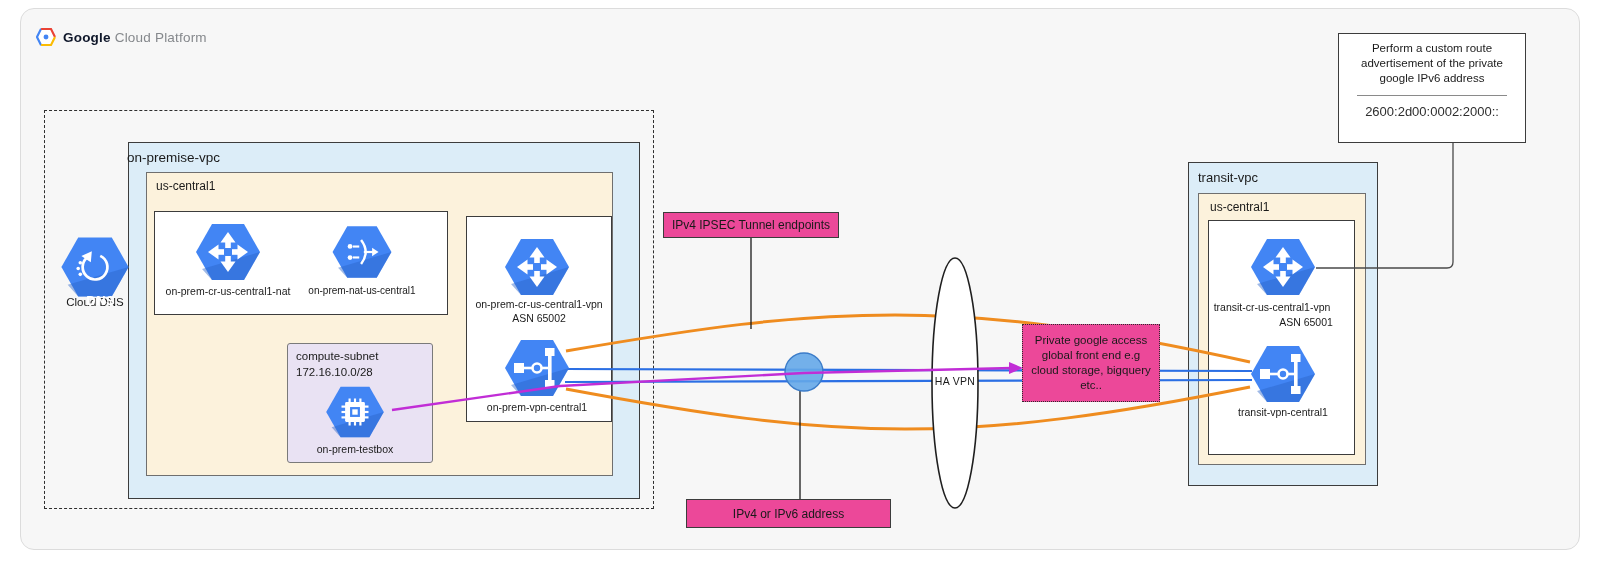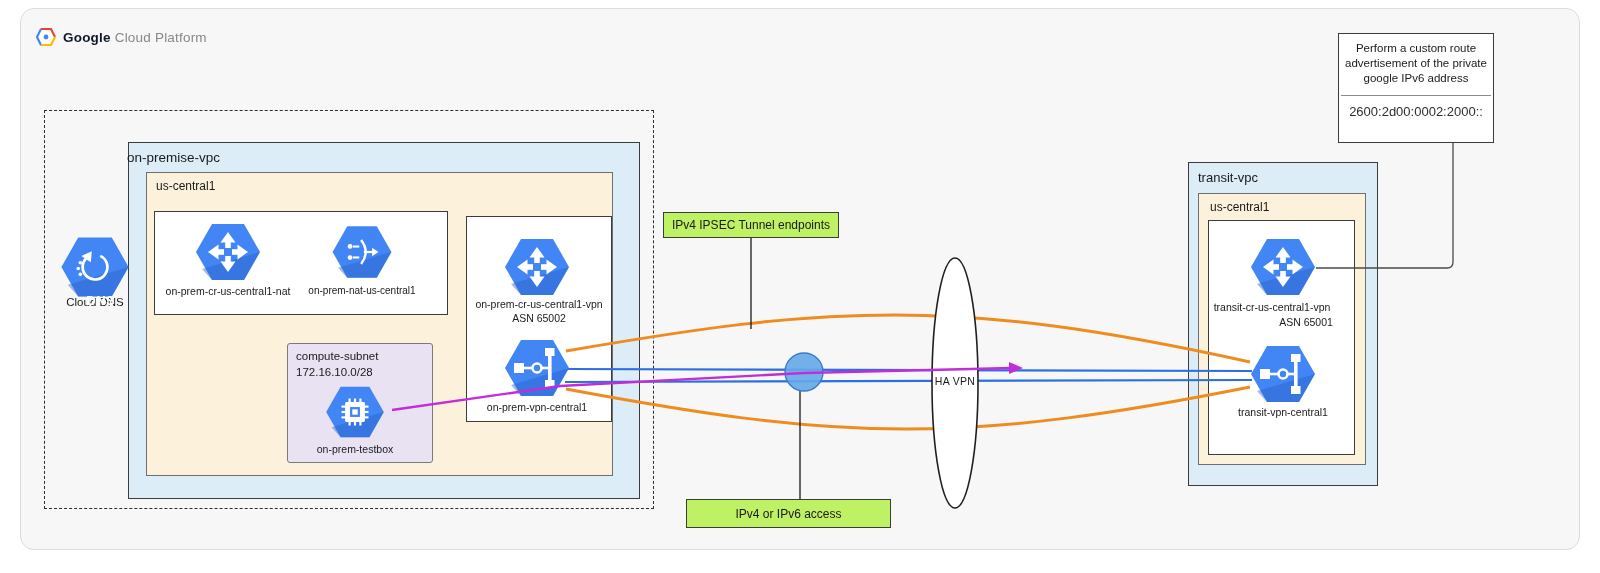--- a/index.html
+++ b/index.html
@@ -30,27 +30,27 @@
   .uscentral-right{left:1198px;top:193px;width:168px;height:272px;}
   .transit-group{left:1208px;top:220px;width:147px;height:235px;}
   .vpc-title{position:absolute;font-size:13.5px;z-index:3;}
   .region-title{position:absolute;font-size:12px;z-index:3;}
   .subnet-title{position:absolute;left:296px;top:349px;font-size:11.5px;line-height:1.35;z-index:3;}
   
   #wires{position:absolute;left:0;top:0;z-index:2;}
   
   .icon-label{position:absolute;transform:translateX(-50%);white-space:nowrap;
               font-size:10.5px;z-index:3;text-align:center;}
-  .label-box{position:absolute;box-sizing:border-box;background:#bef264;border:1px solid #3c3c3c;
+  .label-box{position:absolute;box-sizing:border-box;background:#ec4899;border:1px solid #3c3c3c;
              display:flex;align-items:center;justify-content:center;font-size:12px;z-index:3;}
   .ipsec-box{left:663px;top:212px;width:176px;height:26px;}
   .traffic-box{left:686px;top:499px;width:205px;height:29px;}
   .pga-box{left:1022px;top:324px;width:138px;height:78px;border:1.6px dotted #2e2e2e;
            font-size:11.5px;line-height:1.3;text-align:center;padding:3px 4px;}
-  .callout{position:absolute;left:1338px;top:33px;width:156px;height:110px;box-sizing:border-box;
+  .callout{position:absolute;left:1338px;top:33px;width:188px;height:110px;box-sizing:border-box;
            background:#ffffff;border:1px solid #3c3c3c;z-index:3;padding-top:7px;}
   .callout-text{font-size:11.5px;line-height:1.3;text-align:center;padding:0 6px;}
   .callout-divider{width:150px;border:none;border-top:1px solid #8a8a8a;margin:9px auto 8px;}
   .callout-addr{font-size:13px;text-align:center;color:#2e2e2e;}
   .havpn-label{position:absolute;left:927px;top:375px;width:56px;text-align:center;
                font-size:10.5px;z-index:3;letter-spacing:.3px;}
   .dns-glyph{position:absolute;left:75px;top:261px;width:40px;text-align:right;color:#ffffff;
              font-size:13px;font-weight:700;letter-spacing:.4px;z-index:3;margin-top:32px;}
 </style>
 </head>
@@ -191,21 +191,22 @@
   <div class="icon-label" style="left:537px;top:401px;">on-prem-vpn-central1</div>
   <div class="icon-label" style="left:355px;top:443px;text-align:center;">on-prem-testbox</div>
   <div class="icon-label" style="left:95px;top:296px;font-size:11.5px;">Cloud DNS</div>
   <div class="dns-glyph">DNS</div>
 
   <div class="icon-label" style="left:1224px;top:301px;margin-left:48px;">transit-cr-us-central1-vpn</div>
   <div class="icon-label" style="left:1283px;top:316px;margin-left:23px;">ASN 65001</div>
   <div class="icon-label" style="left:1283px;top:406px;">transit-vpn-central1</div>
 
   <div class="label-box ipsec-box">IPv4 IPSEC Tunnel endpoints</div>
-  <div class="label-box traffic-box">IPv4 or IPv6 access</div>
+  <div class="label-box traffic-box">IPv4 or IPv6 address</div>
+  <div class="label-box pga-box">Private google access global front end e.g cloud storage, bigquery etc..</div>
   <div class="havpn-label">HA VPN</div>
 
   <div class="callout">
     <div class="callout-text">Perform a custom route advertisement of the private google IPv6 address</div>
     <hr class="callout-divider">
     <div class="callout-addr">2600:2d00:0002:2000::</div>
   </div>
 </div>
 
 </body></html>

